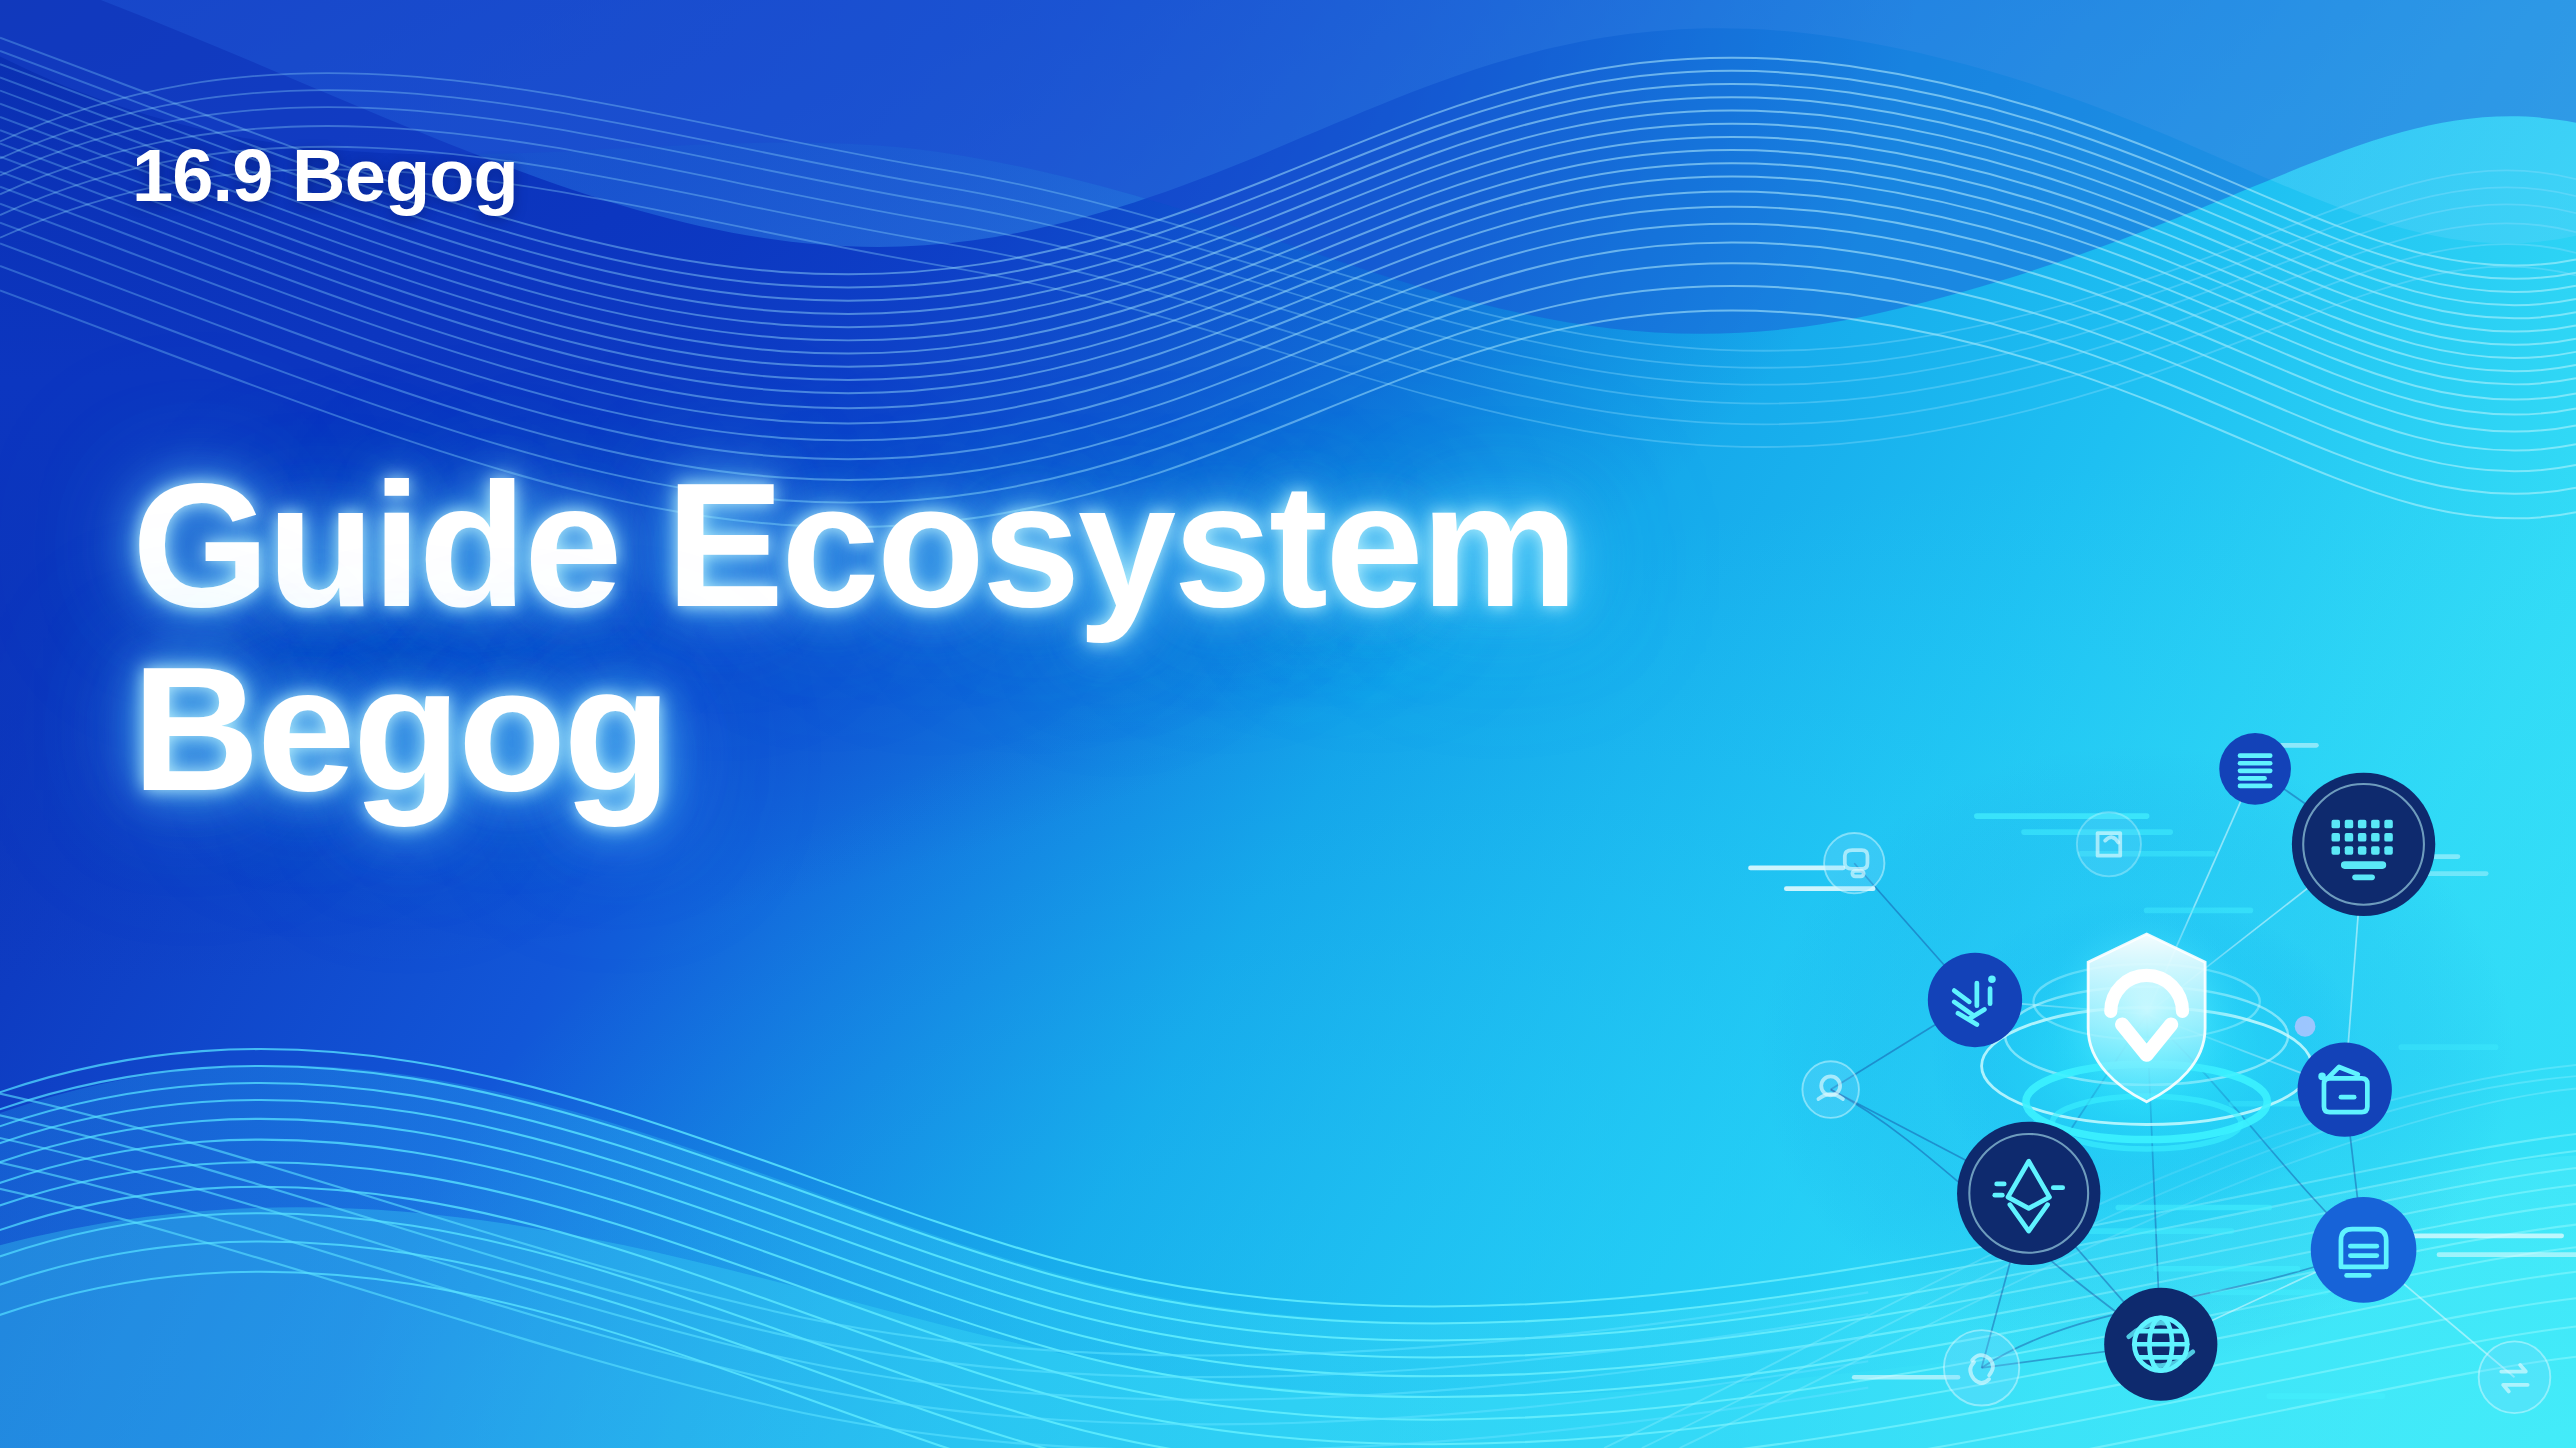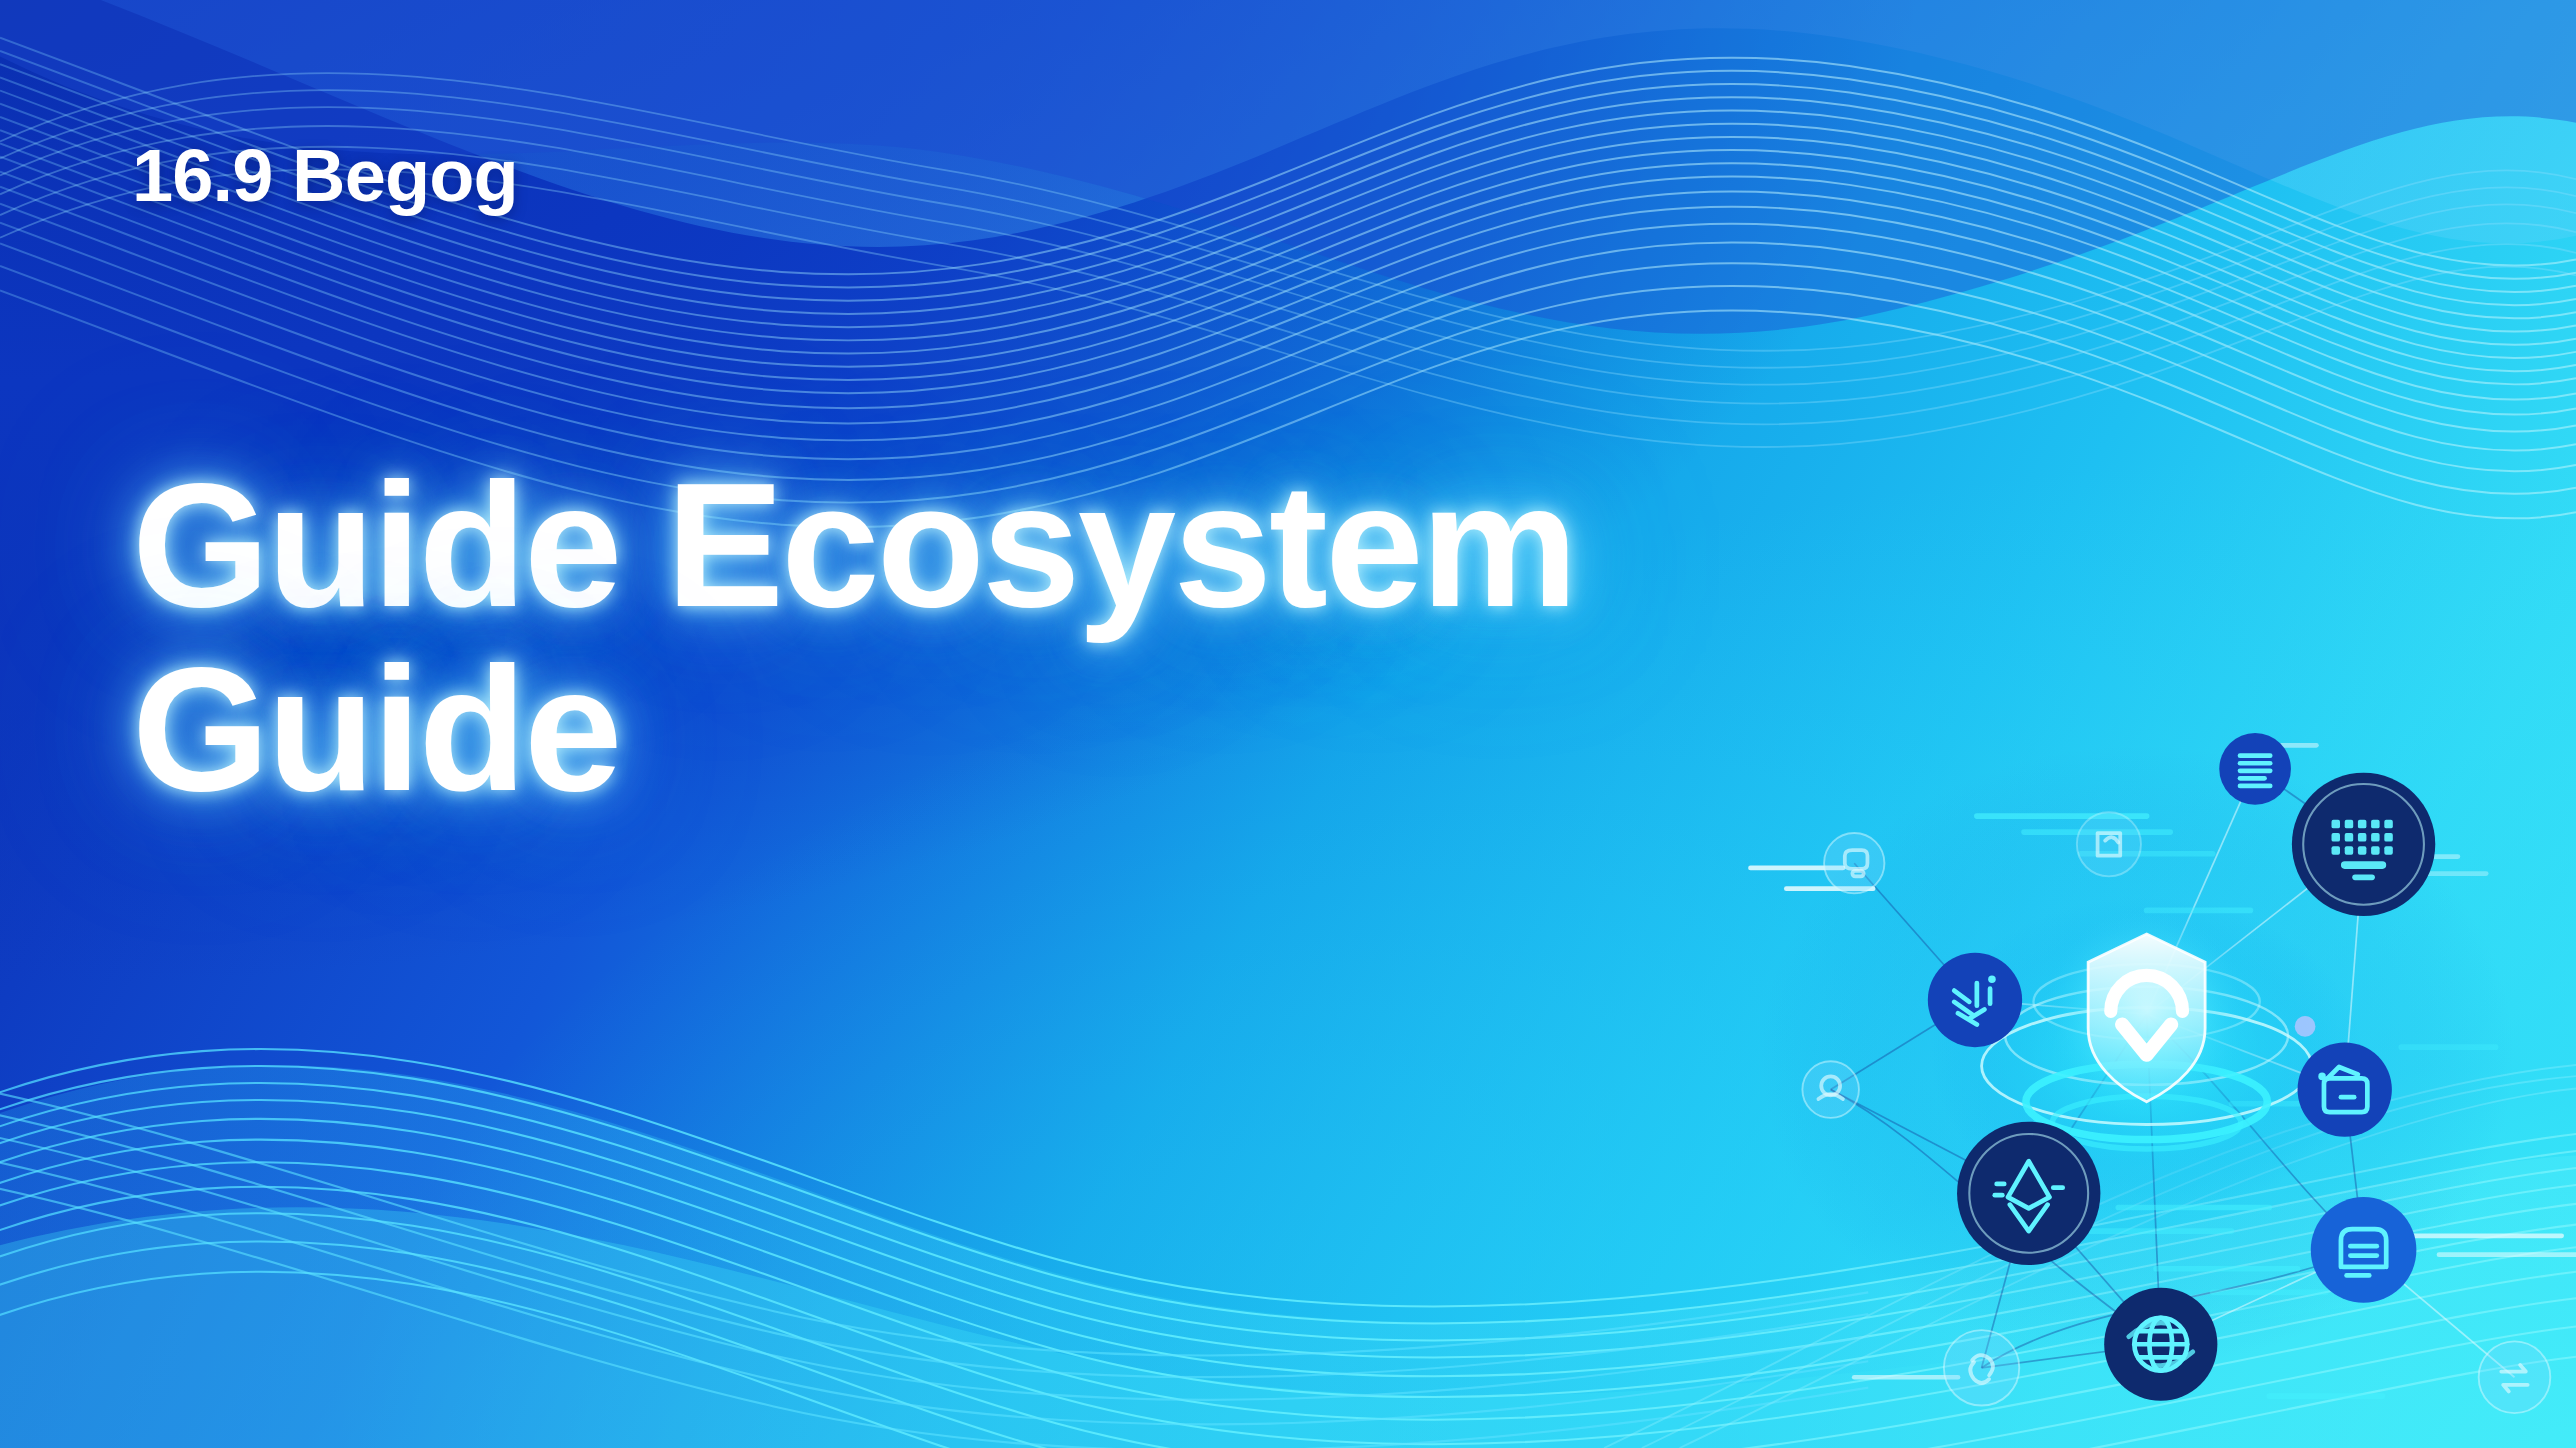--- a/index.html
+++ b/index.html
@@ -186,21 +186,21 @@
         <path d="M1740,1535 C 1980,1420 2220,1280 2460,1200 C 2580,1160 2670,1145 2740,1140"></path>
         <path d="M1780,1535 C 2020,1420 2260,1285 2500,1208 C 2600,1175 2680,1158 2740,1153"></path>
       </g>
     </svg>
   </div>
 
   <div id="logo">16.9 Begog</div>
 
   <div id="headline">
     <span class="hl-line">Guide Ecosystem</span>
-    <span class="hl-line">Guide</span>
+    <span class="hl-line">Begog</span>
   </div>
 
   <div id="network">
     <svg viewBox="0 0 900 845">
       <defs>
         <radialGradient id="coreGlow" cx="50%" cy="50%" r="50%">
           <stop offset="0%" stop-color="#c9fbff" stop-opacity="0.95"></stop>
           <stop offset="38%" stop-color="#5df0ff" stop-opacity="0.55"></stop>
           <stop offset="100%" stop-color="#2bc8f8" stop-opacity="0"></stop>
         </radialGradient>

